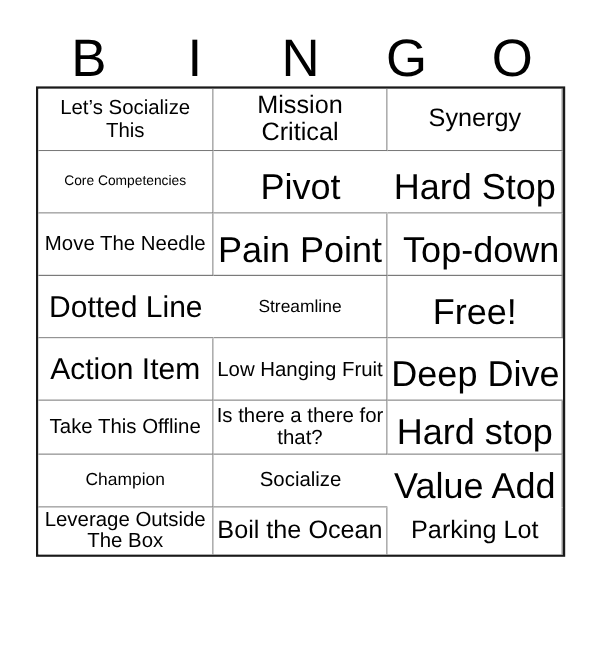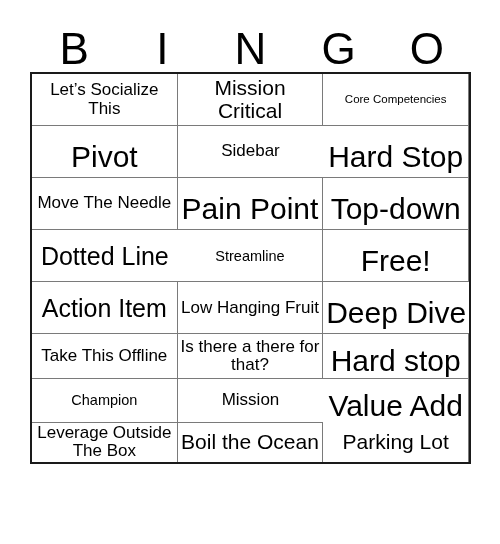--- a/index.html
+++ b/index.html
@@ -107,40 +107,40 @@
     <div class="letter">O</div>
   </div>
 
   <div class="bingo-grid" style="border-color: rgb(26, 26, 26);">
     <div class="bingo-cell" style="border-right-color: rgb(122, 122, 122); border-bottom-color: rgb(122, 122, 122);">
         <span class="cell-text fs-md">Let’s Socialize This</span>
       </div>
     <div class="bingo-cell" style="border-right-color: rgb(122, 122, 122); border-bottom-color: rgb(122, 122, 122);">
         <span class="cell-text fs-lg">Mission Critical</span>
       </div>
+    <div class="bingo-cell" style="border-right-color: rgb(122, 122, 122); border-bottom-color: rgb(122, 122, 122);">
+        <span class="cell-text fs-lg">Synergy</span>
+      </div>
     <div class="bingo-cell" style="border-right-color: rgb(122, 122, 122); border-bottom-color: rgb(122, 122, 122); align-items: center;">
         <span class="cell-text fs-xs">Core Competencies</span>
       </div>
     <div class="bingo-cell" style="border-right-color: rgb(122, 122, 122); border-bottom-color: rgb(122, 122, 122);">
         <span class="cell-text fs-xxl">Pivot</span>
       </div>
 
-    <div class="bingo-cell" style="border-right-color: rgb(122, 122, 122); border-bottom-color: rgb(122, 122, 122);">
-        <span class="cell-text fs-md">Sidebar</span>
-      </div>
     <div class="bingo-cell" style="border-right-color: rgb(122, 122, 122); border-bottom-color: rgb(122, 122, 122);">
         <span class="cell-text fs-xxl">Hard Stop</span>
       </div>
     <div class="bingo-cell" style="border-right-color: rgb(122, 122, 122); border-bottom-color: rgb(122, 122, 122);">
         <span class="cell-text fs-md">Move The Needle</span>
       </div>
     <div class="bingo-cell" style="border-right-color: rgb(122, 122, 122); border-bottom-color: rgb(122, 122, 122);">
         <span class="cell-text fs-xxl">Pain Point</span>
       </div>
-    <div class="bingo-cell" style="border-right-color: rgb(122, 122, 122); border-bottom-color: rgb(122, 122, 122);">
+    <div class="bingo-cell" style="border-right-color: rgb(122, 122, 122); border-bottom-color: rgb(122, 122, 122); text-align: right;">
         <span class="cell-text fs-xxl">Top-down</span>
       </div>
 
     <div class="bingo-cell" style="border-right-color: rgb(122, 122, 122); border-bottom-color: rgb(122, 122, 122);">
         <span class="cell-text fs-xl">Dotted Line</span>
       </div>
     <div class="bingo-cell" style="border-right-color: rgb(122, 122, 122); border-bottom-color: rgb(122, 122, 122);">
         <span class="cell-text fs-sm">Streamline</span>
       </div>
     <div class="bingo-cell" style="border-right-color: rgb(122, 122, 122); border-bottom-color: rgb(122, 122, 122);">
@@ -163,21 +163,21 @@
         <span class="cell-text fs-md">Is there a there for that?</span>
       </div>
     <div class="bingo-cell" style="border-right-color: rgb(122, 122, 122); border-bottom-color: rgb(122, 122, 122);">
         <span class="cell-text fs-xxl">Hard stop</span>
       </div>
     <div class="bingo-cell" style="border-right-color: rgb(122, 122, 122); border-bottom-color: rgb(122, 122, 122); text-align: center;">
         <span class="cell-text fs-sm">Champion</span>
       </div>
 
     <div class="bingo-cell" style="border-right-color: rgb(122, 122, 122); border-bottom-color: rgb(122, 122, 122);">
-        <span class="cell-text fs-md">Mission</span>
+        <span class="cell-text fs-md">Socialize</span>
       </div>
     <div class="bingo-cell" style="border-right-color: rgb(122, 122, 122); border-bottom-color: rgb(122, 122, 122);">
         <span class="cell-text fs-xxl">Value Add</span>
       </div>
     <div class="bingo-cell" style="border-right-color: rgb(122, 122, 122); border-bottom-color: rgb(122, 122, 122);">
         <span class="cell-text fs-md">Leverage Outside The Box</span>
       </div>
     <div class="bingo-cell" style="border-right-color: rgb(122, 122, 122); border-bottom-color: rgb(122, 122, 122);">
         <span class="cell-text fs-lg">Boil the Ocean</span>
       </div>

